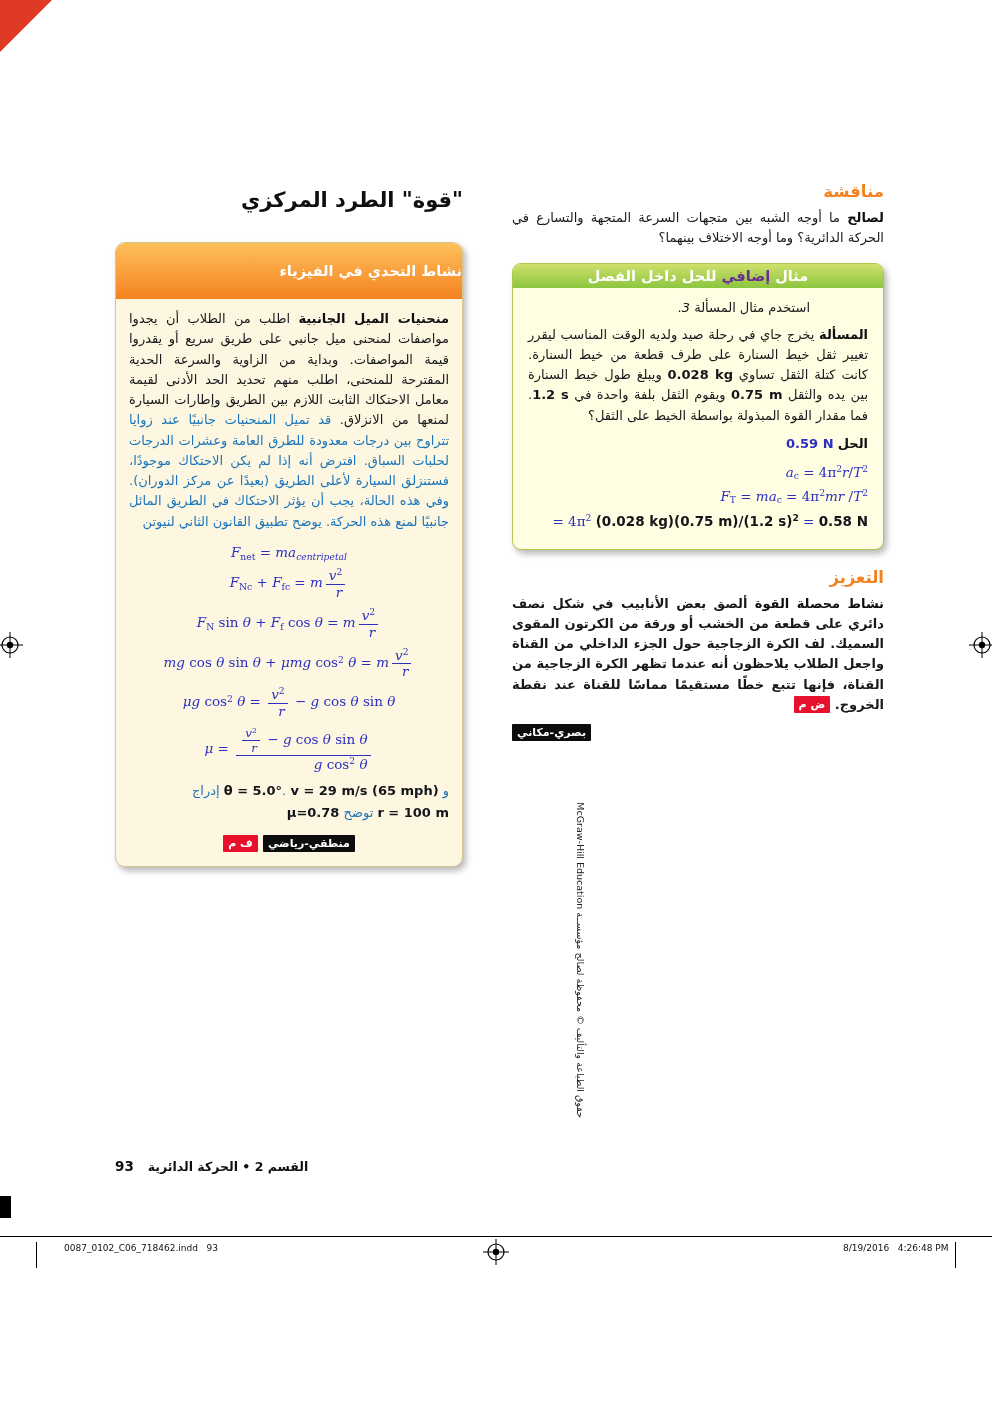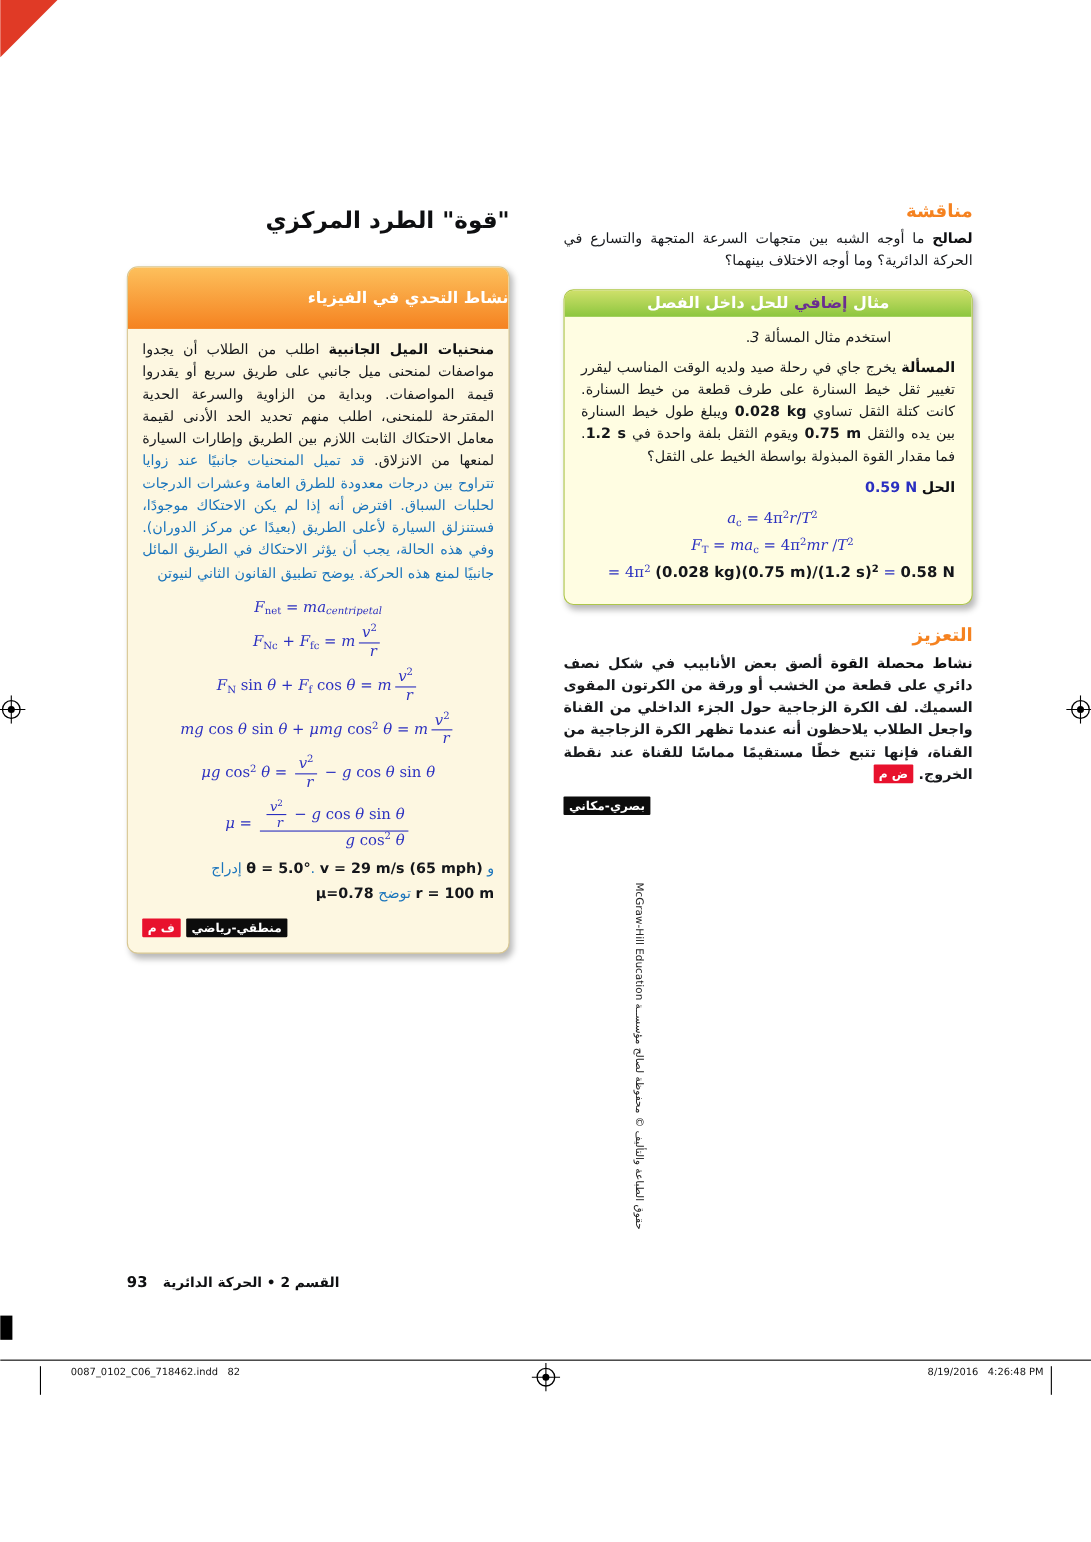--- a/index.html
+++ b/index.html
@@ -48,40 +48,40 @@
   .activity-box-body{padding:10px 13px 14px 13px;}
   .example-box{margin-top:14px;border:1px solid #aec74a;background:#fffde2;border-radius:9px;
     box-shadow:3px 4px 6px rgba(0,0,0,.28);overflow:hidden;}
   .example-header{background:linear-gradient(#cfe06a,#8cc63f);font-weight:bold;
     font-size:14.5px;text-align:center;padding:4px 0;}
   .hw{color:#fff;} .hp{color:#6a2d91;}
   .example-body{padding:10px 15px 14px 15px;}
   .intro{font-size:13px;margin:2px 58px 10px 0;text-align:right;}
   .solution-line{margin-top:8px;}
   
-  .formulas-ltr{direction:ltr;text-align:center;color:#2a2fc0;font-size:13.5px;
+  .formulas-ltr{direction:ltr;text-align:right;color:#2a2fc0;font-size:13.5px;
     padding-left:8px;margin-top:9px;font-family:"DejaVu Serif",serif;}
   .formulas-center{direction:ltr;text-align:center;color:#2a2fc0;font-size:13.5px;
     margin:12px 0 8px 0;font-family:"DejaVu Serif",serif;}
   .formula-line{margin:6px 0;}
   .formula-indent{padding-left:16px;}
   .fs-n{} 
   .fs-i{font-style:italic;}
   .fs-sub{font-size:0.68em;vertical-align:-0.28em;}
   .fs-subi{font-size:0.68em;vertical-align:-0.28em;font-style:italic;}
   .fs-sup{font-size:0.68em;vertical-align:0.52em;}
   .fs-b{font-weight:bold;color:#14161a;font-family:"DejaVu Sans",sans-serif;}
   .fs-bsup{font-weight:bold;color:#14161a;font-size:0.68em;vertical-align:0.52em;
     font-family:"DejaVu Sans",sans-serif;}
   .frac{display:inline-block;vertical-align:middle;text-align:right;margin:0 3px;}
   .fr-num{display:block;border-bottom:1px solid currentColor;padding:0 3px;line-height:1.18;}
   .fr-den{display:block;padding:0 3px;line-height:1.18;}
   .frac .frac{font-size:0.88em;}
   .values-line{text-align:right;color:#1b75bc;font-size:13px;margin:3px 0;line-height:1.5;}
-  .badges-line{text-align:left;margin:10px 0 0 0;}
+  .badges-line{text-align:center;margin:10px 0 0 0;}
   
   .footer-line{position:absolute;left:115px;top:1158px;direction:ltr;font-size:12.5px;color:#0e0f11;}
   .page-num{font-weight:bold;font-size:13.5px;margin-right:10px;}
   .section-label{font-weight:bold;direction:rtl;unicode-bidi:isolate;}
 </style>
 </head>
 <body>
 
 <div class="page">
 
@@ -157,16 +157,16 @@
   </div>
 
   <div class="copyright-anchor">
     <span class="copyright-text">حقوق الطباعة والتأليف © محفوظة لصالح مؤسســة McGraw-Hill Education</span>
   </div>
 
   <div class="black-tab"></div>
   <div class="trim-line"></div>
   <div class="crop-tick tick-left"></div>
   <div class="crop-tick tick-right"></div>
-  <div class="print-note print-left">0087_0102_C06_718462.indd   82</div>
+  <div class="print-note print-left">0087_0102_C06_718462.indd   93</div>
   <div class="print-note print-right">8/19/2016   4:26:48 PM</div>
 
 </div>
 
 </body></html>

